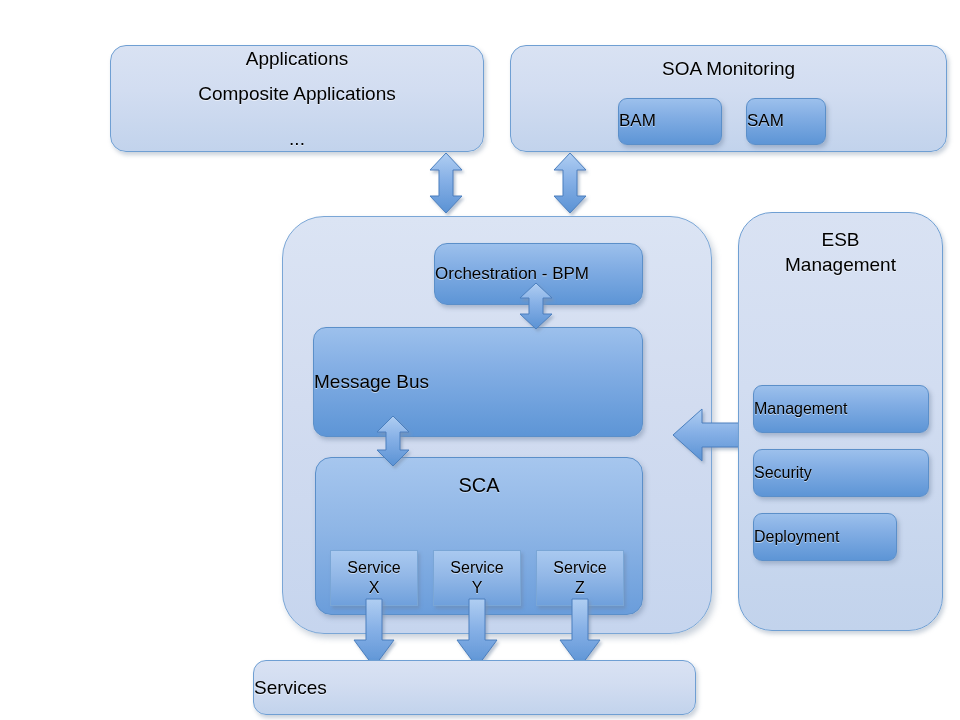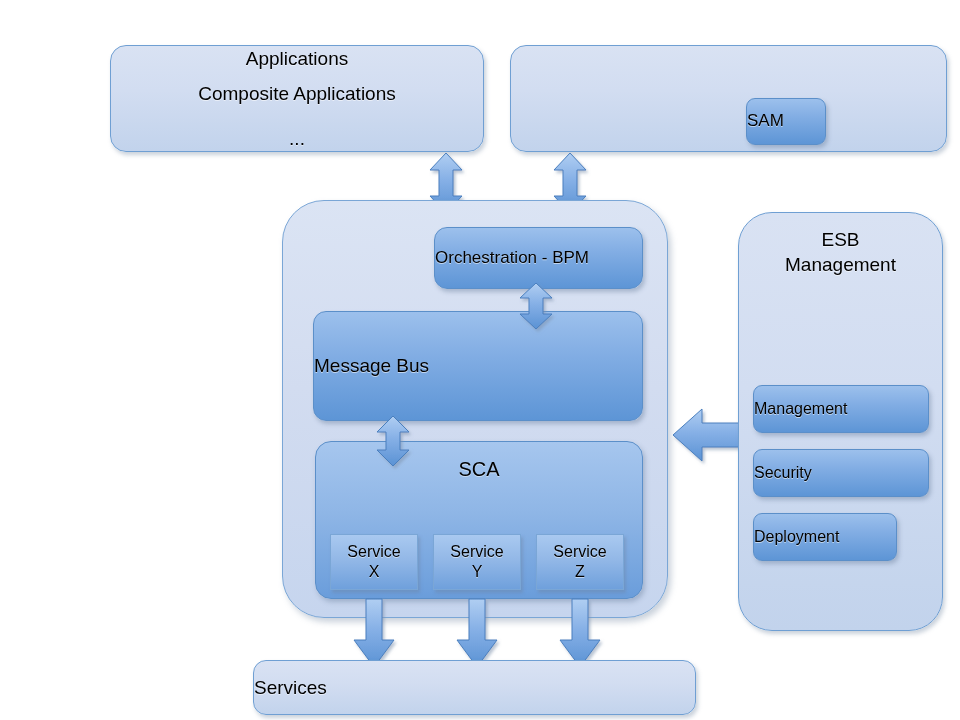--- a/index.html
+++ b/index.html
@@ -105,20 +105,24 @@
 
 <div id="canvas">
 
   <div class="node light-box r-lg stack-lines fs-19" style="left:110px; top:45px; width:374px; height:107px; flex-direction:column;">
     <div>Applications</div>
     <div>Composite Applications</div>
     <div style="margin-top:10px;">...</div>
   </div>
 
   <div class="node light-box r-lg" style="left:510px; top:45px; width:437px; height:107px; display:block;">
+    <div class="fs-19" style="position:absolute; left:0; top:10px; width:100%; text-align:center; text-shadow:0 1px 0 rgba(255,255,255,0.55);">SOA Monitoring</div>
+    <div class="node blue-box r-sm fs-17" style="left:107px; top:52px; width:104px; height:47px;">
+      <span>BAM</span>
+    </div>
     <div class="node blue-box r-sm fs-17" style="left:235px; top:52px; width:80px; height:47px;">
       <span>SAM</span>
     </div>
   </div>
 
   <svg class="arrow-svg" style="left:428px; top:152px;" width="36" height="62" viewBox="0 0 36 62">
     <defs>
       <linearGradient id="agrad1" x1="0" y1="0" x2="0" y2="1">
         <stop offset="0%" stop-color="#b0cef2"></stop>
         <stop offset="45%" stop-color="#86b0e6"></stop>
@@ -128,21 +132,21 @@
         <feDropShadow dx="2" dy="2.5" stdDeviation="1.6" flood-color="#7f93ad" flood-opacity="0.55"></feDropShadow>
       </filter>
     </defs>
     <polygon points="18,1 34,18 25,18 25,44 34,44 18,61 2,44 11,44 11,18 2,18" fill="url(#agrad1)" stroke="#4a7fbe" stroke-width="1" filter="url(#ashadow)"></polygon>
   </svg>
 
   <svg class="arrow-svg" style="left:552px; top:152px;" width="36" height="62" viewBox="0 0 36 62">
     <polygon points="18,1 34,18 25,18 25,44 34,44 18,61 2,44 11,44 11,18 2,18" fill="url(#agrad1)" stroke="#4a7fbe" stroke-width="1" filter="url(#ashadow)"></polygon>
   </svg>
 
-  <div class="node esb-container r-esb" style="left:282px; top:200px; width:386px; height:418px; display:block;">
+  <div class="node esb-container r-esb" style="left:282px; top:216px; width:430px; height:418px; display:block;">
 
     <div class="node blue-box r-md fs-17" style="left:151px; top:26px; width:209px; height:62px;">
       <span>Orchestration - BPM</span>
     </div>
 
     <div class="node blue-box r-md fs-19" style="left:30px; top:110px; width:330px; height:110px;">
       <span>Message Bus</span>
     </div>
 
     <div class="node sca-box r-lg" style="left:32px; top:240px; width:328px; height:158px;">

